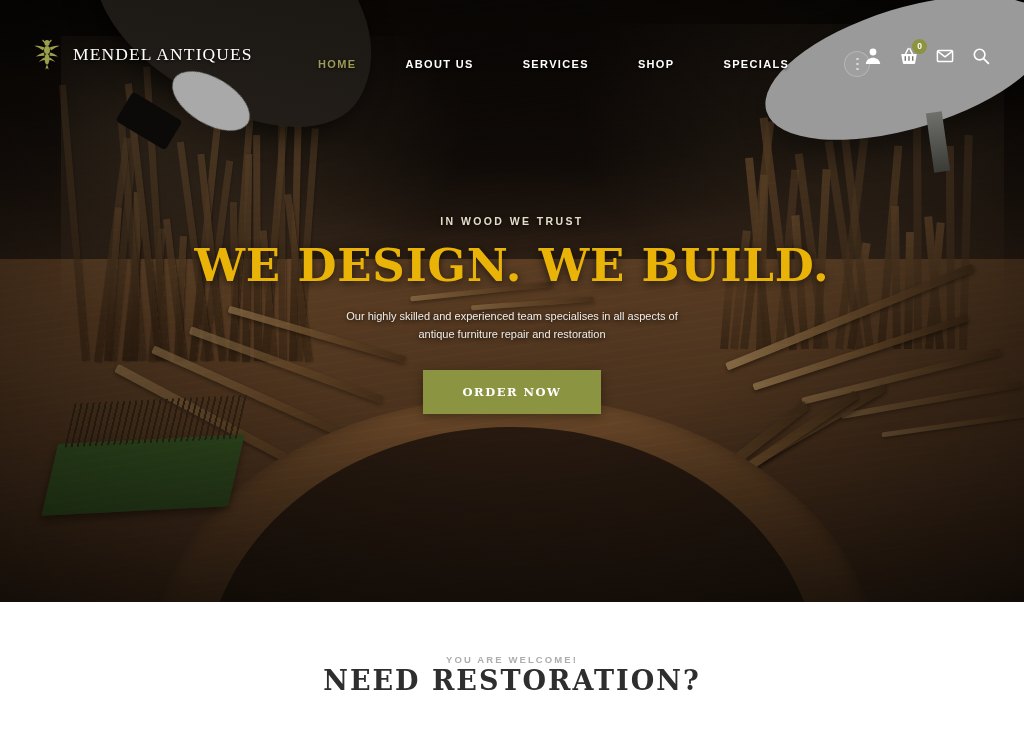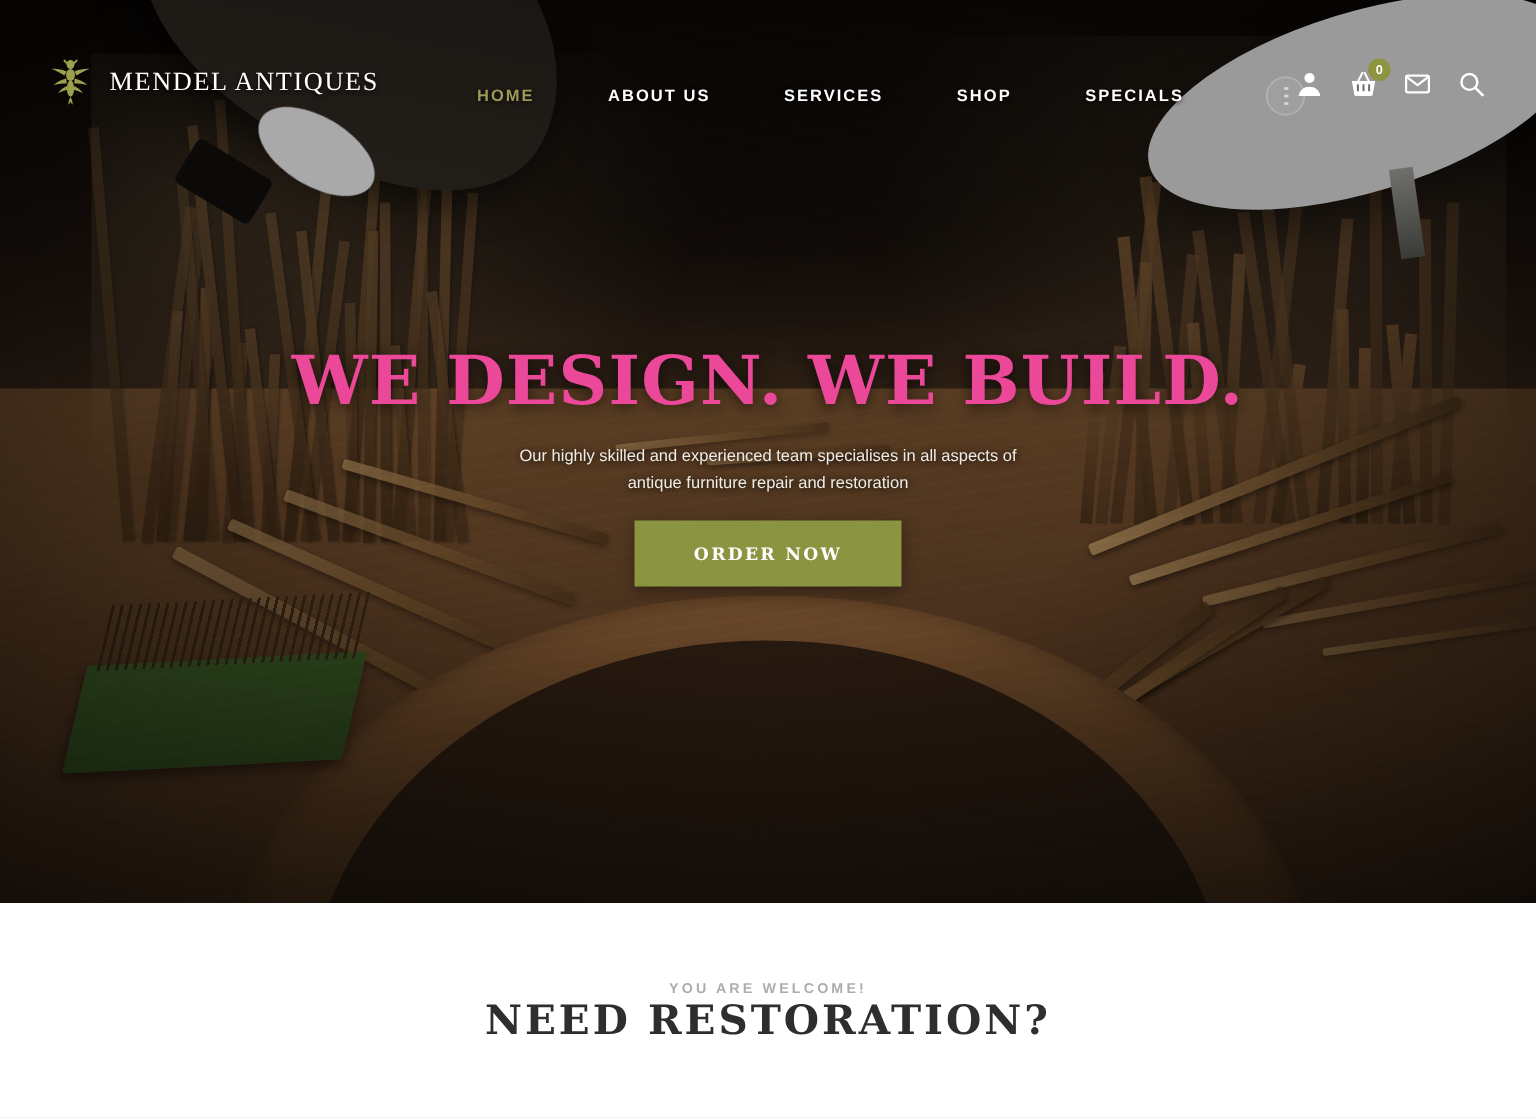--- a/index.html
+++ b/index.html
@@ -184,30 +184,30 @@
   }
   .eyebrow{
     font-size:10.5px; font-weight:700; letter-spacing:2.4px;
     color:#e3ddc9; text-transform:uppercase;
     text-shadow:0 1px 4px rgba(0,0,0,.8);
   }
   .hero-title{
     margin-top:16px;
     font-family:"DejaVu Serif", serif;
     font-weight:700; font-size:45px; line-height:1.03;
-    letter-spacing:.8px; color:#ec4899; text-transform:uppercase;
+    letter-spacing:.8px; color:#eab308; text-transform:uppercase;
     text-shadow:0 2px 10px rgba(0,0,0,.65);
   }
   .hero-sub{
     margin-top:19px;
     font-size:11px; line-height:1.62; color:#efece6;
     text-shadow:0 1px 5px rgba(0,0,0,.85);
   }
   .order-btn{
-    display:inline-block; margin-top:15px;
+    display:inline-block; margin-top:26px;
     background:#8b9440; color:#ffffff; border:none; cursor:pointer;
     padding:15px 40px;
     font-family:"DejaVu Serif", serif;
     font-size:11.5px; font-weight:700; letter-spacing:1.5px;
     text-transform:uppercase;
     box-shadow:0 3px 10px rgba(0,0,0,.35);
   }
 
   
   .welcome{
@@ -385,20 +385,21 @@
         <svg viewBox="0 0 18 18">
           <circle cx="7.6" cy="7.6" r="5.3" fill="none" stroke="#ffffff" stroke-width="1.6"></circle>
           <path d="M11.6 11.6 16.4 16.4" stroke="#ffffff" stroke-width="1.8" stroke-linecap="round"></path>
         </svg>
       </div>
 
     </div>
   </header>
 
   <div class="hero-copy">
+    <div class="eyebrow">IN WOOD WE TRUST</div>
     <h1 class="hero-title">
       <span>WE DESIGN. WE BUILD.</span><br>
     </h1>
     <p class="hero-sub">
       <span>Our highly skilled and experienced team specialises in all aspects of</span><br>
       <span>antique furniture repair and restoration</span>
     </p>
     <button class="order-btn">ORDER NOW</button>
   </div>
 

